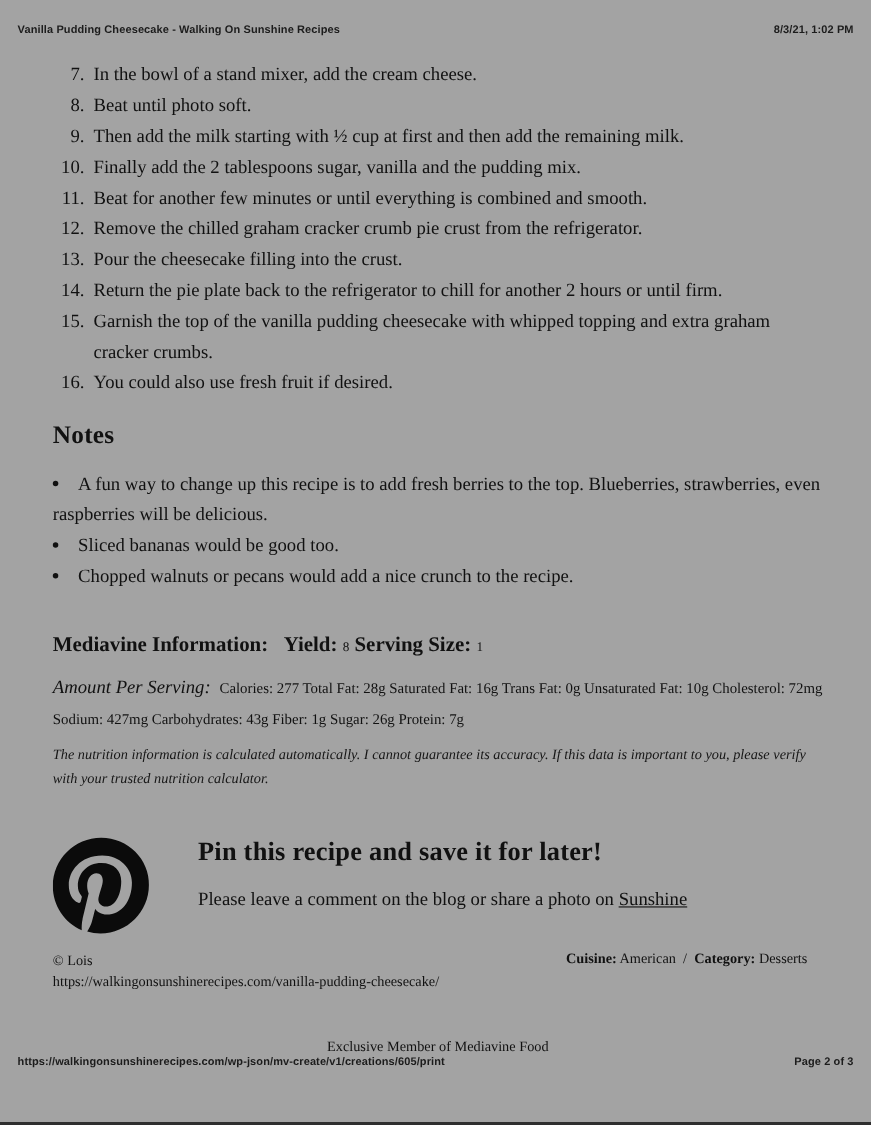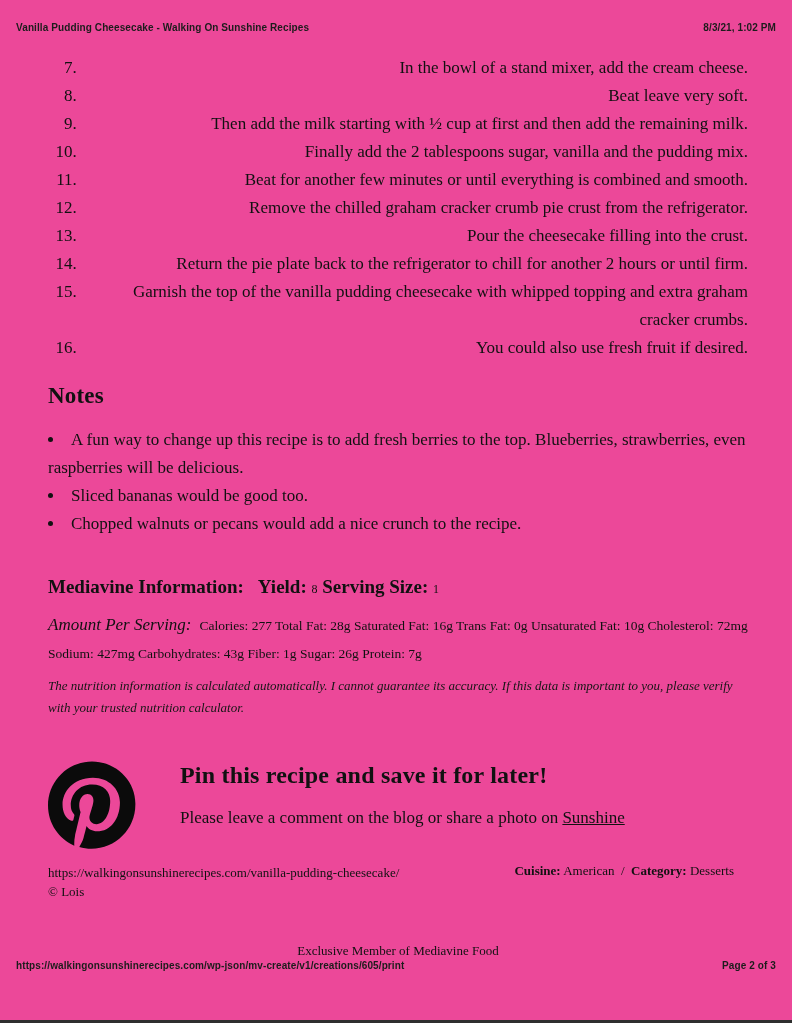--- a/index.html
+++ b/index.html
@@ -2,21 +2,21 @@
 <html><head>
 <meta charset="utf-8">
 <style>
   * { margin: 0; padding: 0; box-sizing: border-box; }
   html, body { background: #e9e9e9; }
   .page {
     position: relative;
     width: 792px;
     height: 1023px;
     margin: 0 auto;
-    background: #ec4899;
+    background: #a3a3a3;
     color: #111;
     font-family: "Liberation Serif", serif;
     overflow: hidden;
   }
   
   .print-header, .print-footer {
     position: absolute;
     left: 16px;
     right: 16px;
     display: flex;
@@ -34,21 +34,20 @@
     position: absolute;
     top: 54px;
     left: 48px;
     width: 700px;
   }
   ol.instructions {
     font-size: 17px;
     line-height: 28px;
     padding-left: 33px;
     list-style-position: outside;
-    text-align: right;
   }
   ol.instructions li { padding-left: 4px; }
   h2.notes-heading {
     margin-top: 21px;
     font-size: 23px;
     font-weight: bold;
     letter-spacing: 0.2px;
   }
   ul.notes-list {
     margin-top: 17px;
@@ -137,21 +136,21 @@
     <span>Vanilla Pudding Cheesecake - Walking On Sunshine Recipes</span>
     <span>8/3/21, 1:02 PM</span>
   </div>
 
   <div class="content">
 
     <ol class="instructions" start="7">
 
         <li>In the bowl of a stand mixer, add the cream cheese.</li>
 
-        <li>Beat leave very soft.</li>
+        <li>Beat until photo soft.</li>
 
         <li>Then add the milk starting with ½ cup at first and then add the remaining milk.</li>
 
         <li>Finally add the 2 tablespoons sugar, vanilla and the pudding mix.</li>
 
         <li>Beat for another few minutes or until everything is combined and smooth.</li>
 
         <li>Remove the chilled graham cracker crumb pie crust from the refrigerator.</li>
 
         <li>Pour the cheesecake filling into the crust.</li>
@@ -196,22 +195,22 @@
       <div class="pin-text">
         <div class="pin-heading">Pin this recipe and save it for later!</div>
         <div class="pin-subtext">
           <span>Please leave a comment on the blog or share a photo on </span><a href="#">Sunshine</a>
         </div>
       </div>
     </div>
 
     <div class="attribution">
       <div class="attr-left">
+        <div>© Lois</div>
         <div>https://walkingonsunshinerecipes.com/vanilla-pudding-cheesecake/</div>
-        <div>© Lois</div>
       </div>
       <div class="attr-right">
         <b>Cuisine:</b>
         <span>American</span>
         &nbsp;<span>/</span>&nbsp;
         <b>Category:</b>
         <span>Desserts</span>
       </div>
     </div>
 

